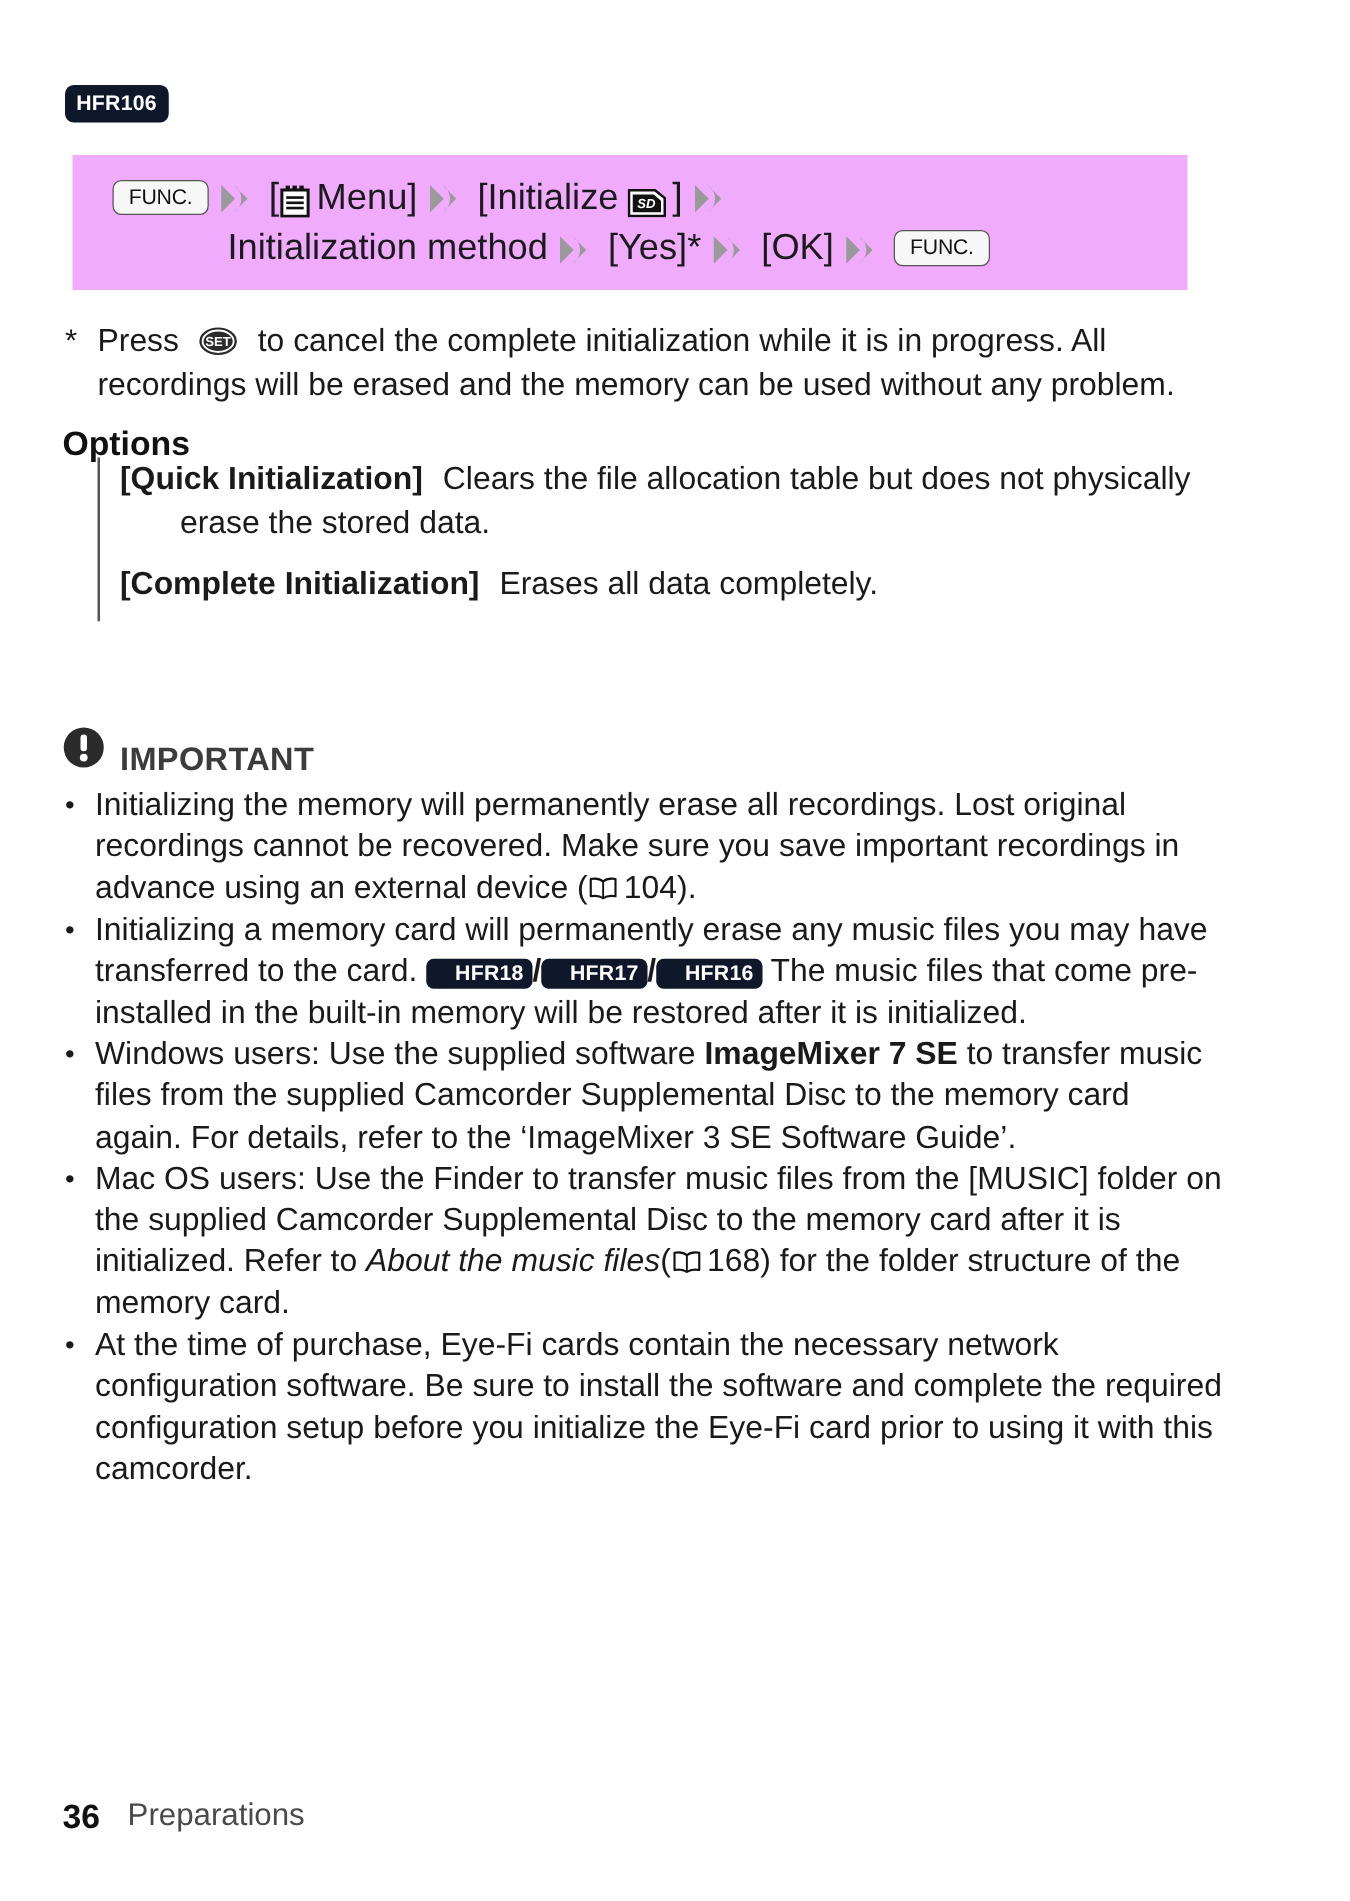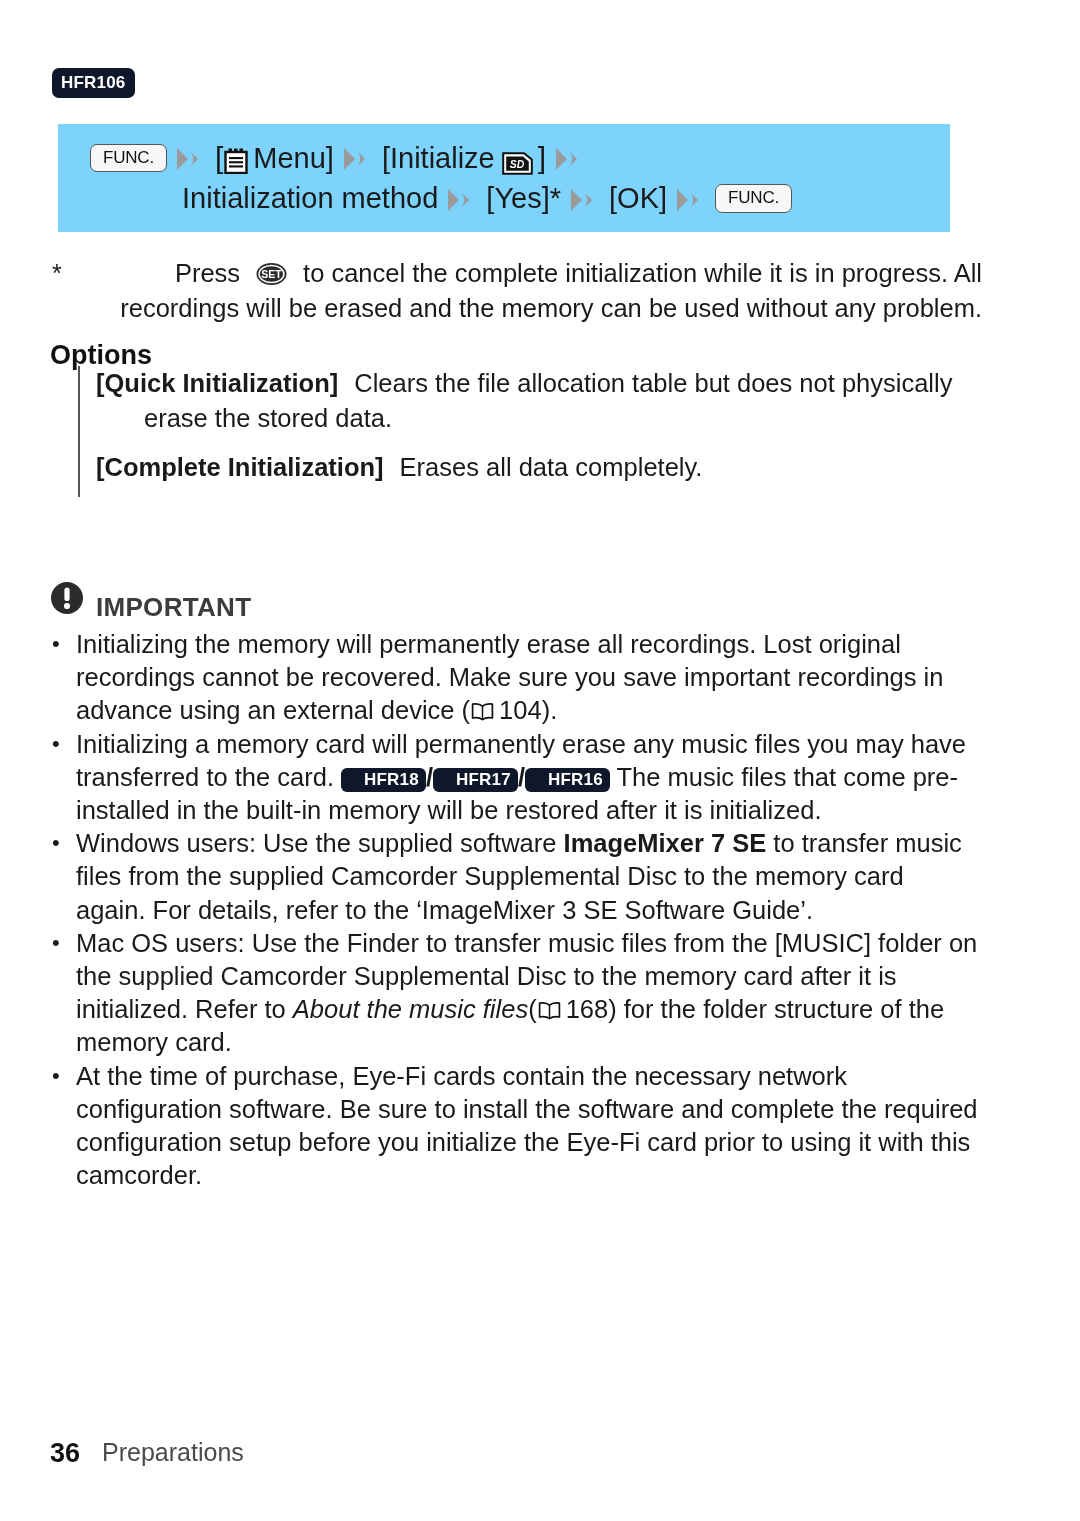--- a/index.html
+++ b/index.html
@@ -48,21 +48,21 @@
     vertical-align: 1px;
   }
 
   
   .proc-box {
     position: absolute;
     left: 58px;
     top: 124px;
     width: 892px;
     height: 108px;
-    background: #7dd3fc;
+    background: #f0abfc;
   }
   .proc-line {
     position: absolute;
     left: 32px;
     white-space: nowrap;
     font-size: 29px;
     color: #1a1a1a;
     display: flex;
     align-items: center;
   }
@@ -131,21 +131,20 @@
   }
   .footnote .star {
     position: absolute;
     left: 0;
     top: 0;
     font-size: 25px;
   }
   .footnote .fn-body {
     margin-left: 26px;
     display: block;
-    text-align: right;
   }
   .set-icon {
     display: inline-block;
     width: 33px;
     height: 24px;
     vertical-align: -4px;
     margin: 0 15px;
   }
 
   

